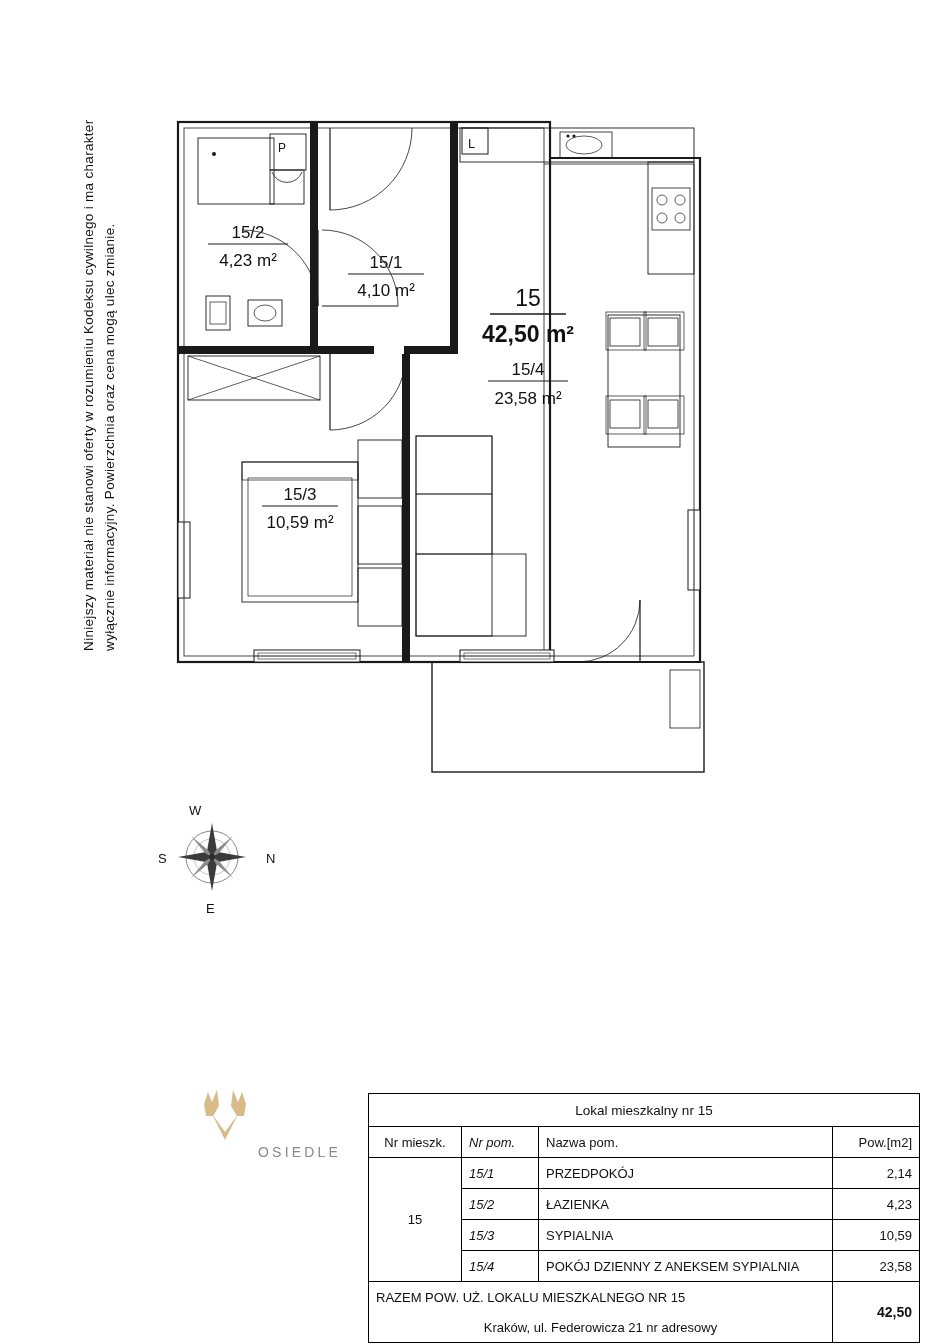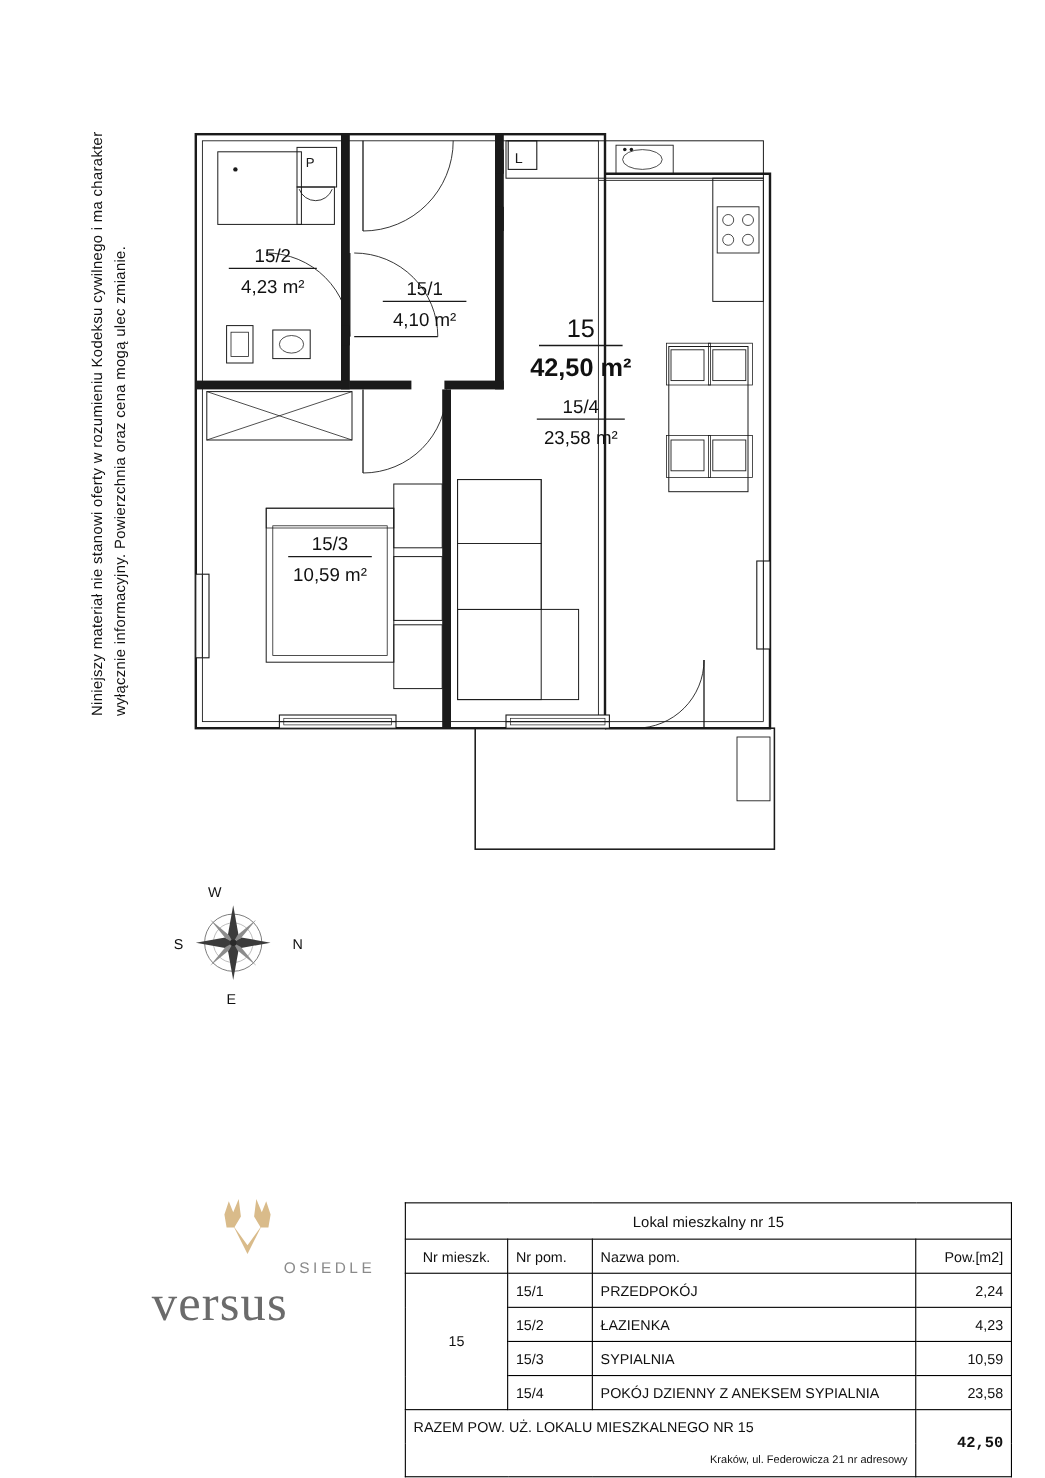--- a/index.html
+++ b/index.html
@@ -111,27 +111,27 @@
     padding: 5px 7px;
     height: 20px;
     color: #111;
   }
   #info-table .title-row td {
     text-align: center;
     font-size: 13.5px;
     padding: 6px 2px;
   }
   .c-mieszk { width: 78px; text-align: center; }
-  .c-pom { width: 62px; text-align: left; }
+  .c-pom { width: 62px; text-align: left; font-style: italic; }
   .c-nazwa { text-align: left; }
   .c-pow { width: 72px; text-align: right; }
   .v-mid { text-align: center; vertical-align: middle; }
   .sum-label { text-align: left; font-size: 13px; margin-top: 20px; }
-  .sum-val { text-align: right; font-weight: 700; font-size: 14px; vertical-align: middle; font-family: Liberation Mono, monospace; }
-  .addr { text-align: right; font-size: 10px; }
+  .sum-val { text-align: right; font-weight: 700; font-size: 14px; vertical-align: middle; }
+  .addr { text-align: center; font-size: 13px; }
   .noborder-bottom { border-bottom: 0 !important; }
   .noborder-top { border-top: 0 !important; }
 </style>
 </head>
 <body>
 
 <div class="page">
 
   <div id="disclaimer">Niniejszy materiał nie stanowi oferty w rozumieniu Kodeksu cywilnego i ma charakter wyłącznie informacyjny. Powierzchnia oraz cena mogą ulec zmianie.</div>
 
@@ -307,40 +307,39 @@
 
   <div id="logo">
     <svg width="210" height="210" viewBox="0 0 210 210" xmlns="http://www.w3.org/2000/svg">
       <path d="M 72 8 A 96 96 0 1 0 72 202 A 78 78 0 1 1 72 8 Z" fill="#ededed"></path>
       <g fill="#d9bb8a">
         <path d="M 84 64 L 88 52 L 92 62 L 97 50 L 99 66 L 93 76 L 86 76 Z"></path>
         <path d="M 126 64 L 122 52 L 118 62 L 113 50 L 111 66 L 117 76 L 124 76 Z"></path>
         <path d="M 92 74 L 105 92 L 118 74 L 113 84 L 105 100 L 97 84 Z"></path>
       </g>
     </svg>
-    <div class="logo-word">versus</div>
     <div class="logo-sub">OSIEDLE</div>
   </div>
 
   <table id="info-table">
     <tbody>
       <tr class="title-row">
         <td colspan="4">Lokal mieszkalny nr 15</td>
       </tr>
       <tr>
         <td class="c-mieszk">Nr mieszk.</td>
         <td class="c-pom">Nr pom.</td>
         <td class="c-nazwa">Nazwa pom.</td>
         <td class="c-pow">Pow.[m2]</td>
       </tr>
       <tr>
         <td class="v-mid" rowspan="4">15</td>
         <td class="c-pom">15/1</td>
         <td class="c-nazwa">PRZEDPOKÓJ</td>
-        <td class="c-pow">2,24</td>
+        <td class="c-pow">2,14</td>
       </tr>
       <tr>
         <td class="c-pom">15/2</td>
         <td class="c-nazwa">ŁAZIENKA</td>
         <td class="c-pow">4,23</td>
       </tr>
       <tr>
         <td class="c-pom">15/3</td>
         <td class="c-nazwa">SYPIALNIA</td>
         <td class="c-pow">10,59</td>

